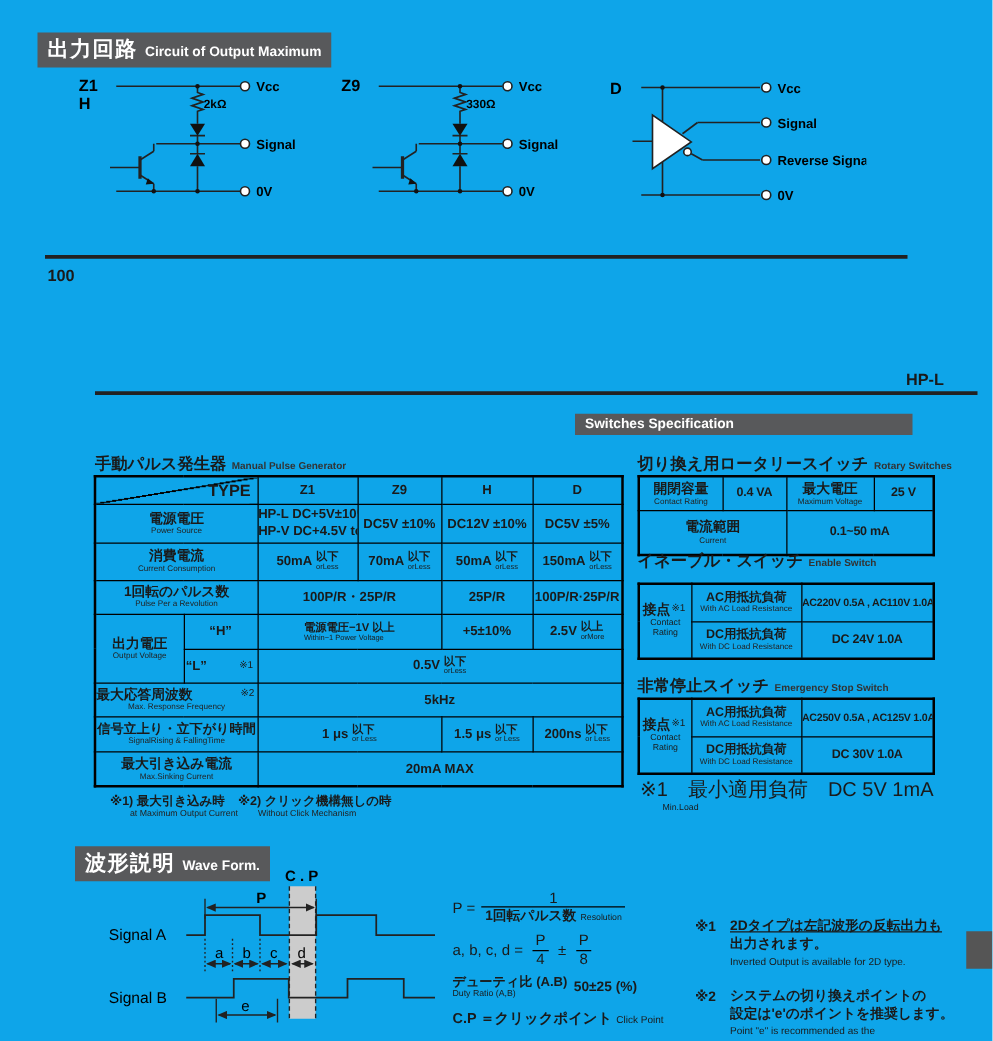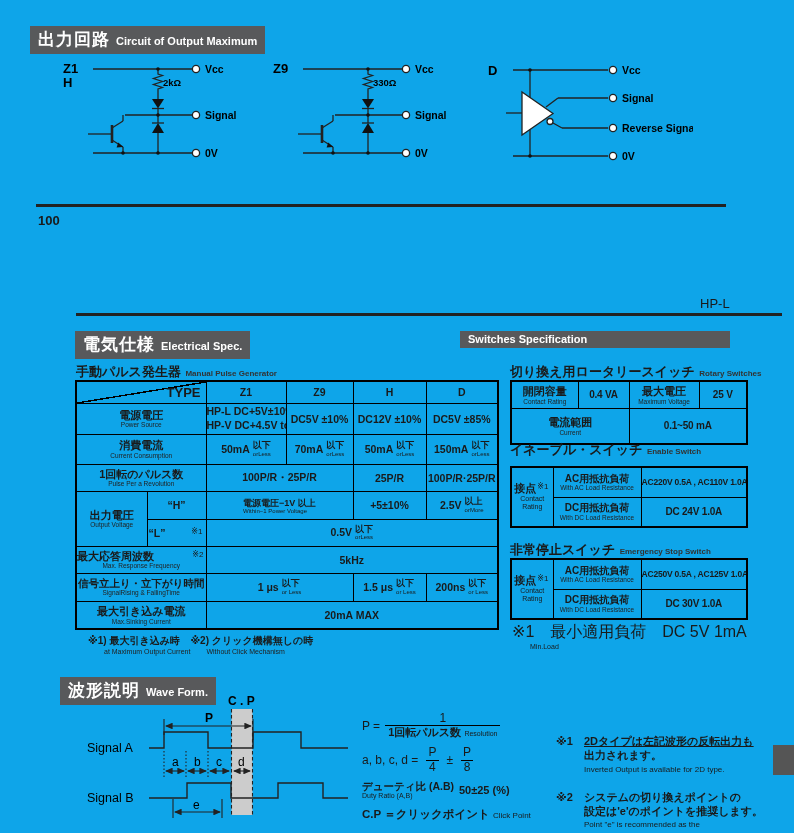--- a/index.html
+++ b/index.html
@@ -7,21 +7,21 @@
   body{font-family:"Liberation Sans","DejaVu Sans",sans-serif;color:#1a1a1a;}
   .page{position:relative;width:794px;height:833px;background:#0ea5e9;overflow:hidden;}
 
   .sec-hdr{position:absolute;background:#58595b;color:#fff;display:flex;align-items:baseline;
            gap:6px;padding:2px 8px 3px 8px;white-space:nowrap;}
   .sec-hdr .jp{font-size:17px;font-weight:bold;letter-spacing:1px;}
   .sec-hdr .en{font-size:11px;font-weight:bold;}
 
   .hr{position:absolute;background:#222;height:3px;}
   .pageno{position:absolute;font-size:13px;font-weight:bold;}
-  .model{position:absolute;font-size:13px;font-weight:normal;text-align:left;}
+  .model{position:absolute;font-size:13px;font-weight:bold;text-align:center;}
 
   svg text{font-family:"Liberation Sans","DejaVu Sans",sans-serif;}
   .ckt{position:absolute;}
 
   .subttl{position:absolute;white-space:nowrap;}
   .subttl .jp{font-size:13px;font-weight:bold;}
   .subttl .en{font-size:8px;font-weight:bold;color:#333;}
 
   table.spec{position:absolute;border-collapse:collapse;table-layout:fixed;border:2px solid #000;}
   table.spec td{border:1px solid #000;text-align:center;vertical-align:middle;padding:0;overflow:hidden;
@@ -188,24 +188,20 @@
     <text x="144" y="50" font-size="10.5" font-weight="bold">Signal</text>
     <text x="144" y="80" font-size="10.5" font-weight="bold">Reverse Signal</text>
     <text x="144" y="108" font-size="10.5" font-weight="bold">0V</text>
   </svg>
 
   <div class="hr" style="left:36px;top:204px;width:690px;"></div>
   <div class="pageno" style="left:38px;top:213px;">100</div>
   <div class="model" style="left:700px;top:296px;width:80px;">HP-L</div>
   <div class="hr" style="left:76px;top:313px;width:706px;"></div>
 
-  <div class="sec-hdr" style="left:75px;top:331px;min-width:175px;">
-    <span class="jp">電気仕様</span>
-    <span class="en">Electrical Spec.</span>
-  </div>
   <div class="subttl" style="left:76px;top:362px;">
     <span class="jp">手動パルス発生器</span>
     <span class="en">Manual Pulse Generator</span>
   </div>
 
   <table class="spec" style="left:75px;top:380px;width:422px;">
     <colgroup>
         <col style="width:71px">
         <col style="width:59px">
         <col style="width:80px">
@@ -225,21 +221,21 @@
       <td colspan="2" class="lbl">
         <span class="ljp">電源電圧</span>
         <span class="len">Power Source</span>
           </td>
       <td class="tiny2">
         <span>HP-L DC+5V±10%</span>
         <span>HP-V DC+4.5V to13.2V</span>
           </td>
       <td>DC5V ±10%</td>
       <td>DC12V ±10%</td>
-      <td>DC5V ±85%</td>
+      <td>DC5V ±5%</td>
     </tr>
     <tr style="height:30px;">
       <td colspan="2" class="lbl">
         <span class="ljp">消費電流</span>
         <span class="len">Current Consumption</span>
           </td>
       <td><span class="vw">
               <span>50mA</span>
               <span class="sfx">
                 <i>以下</i>

